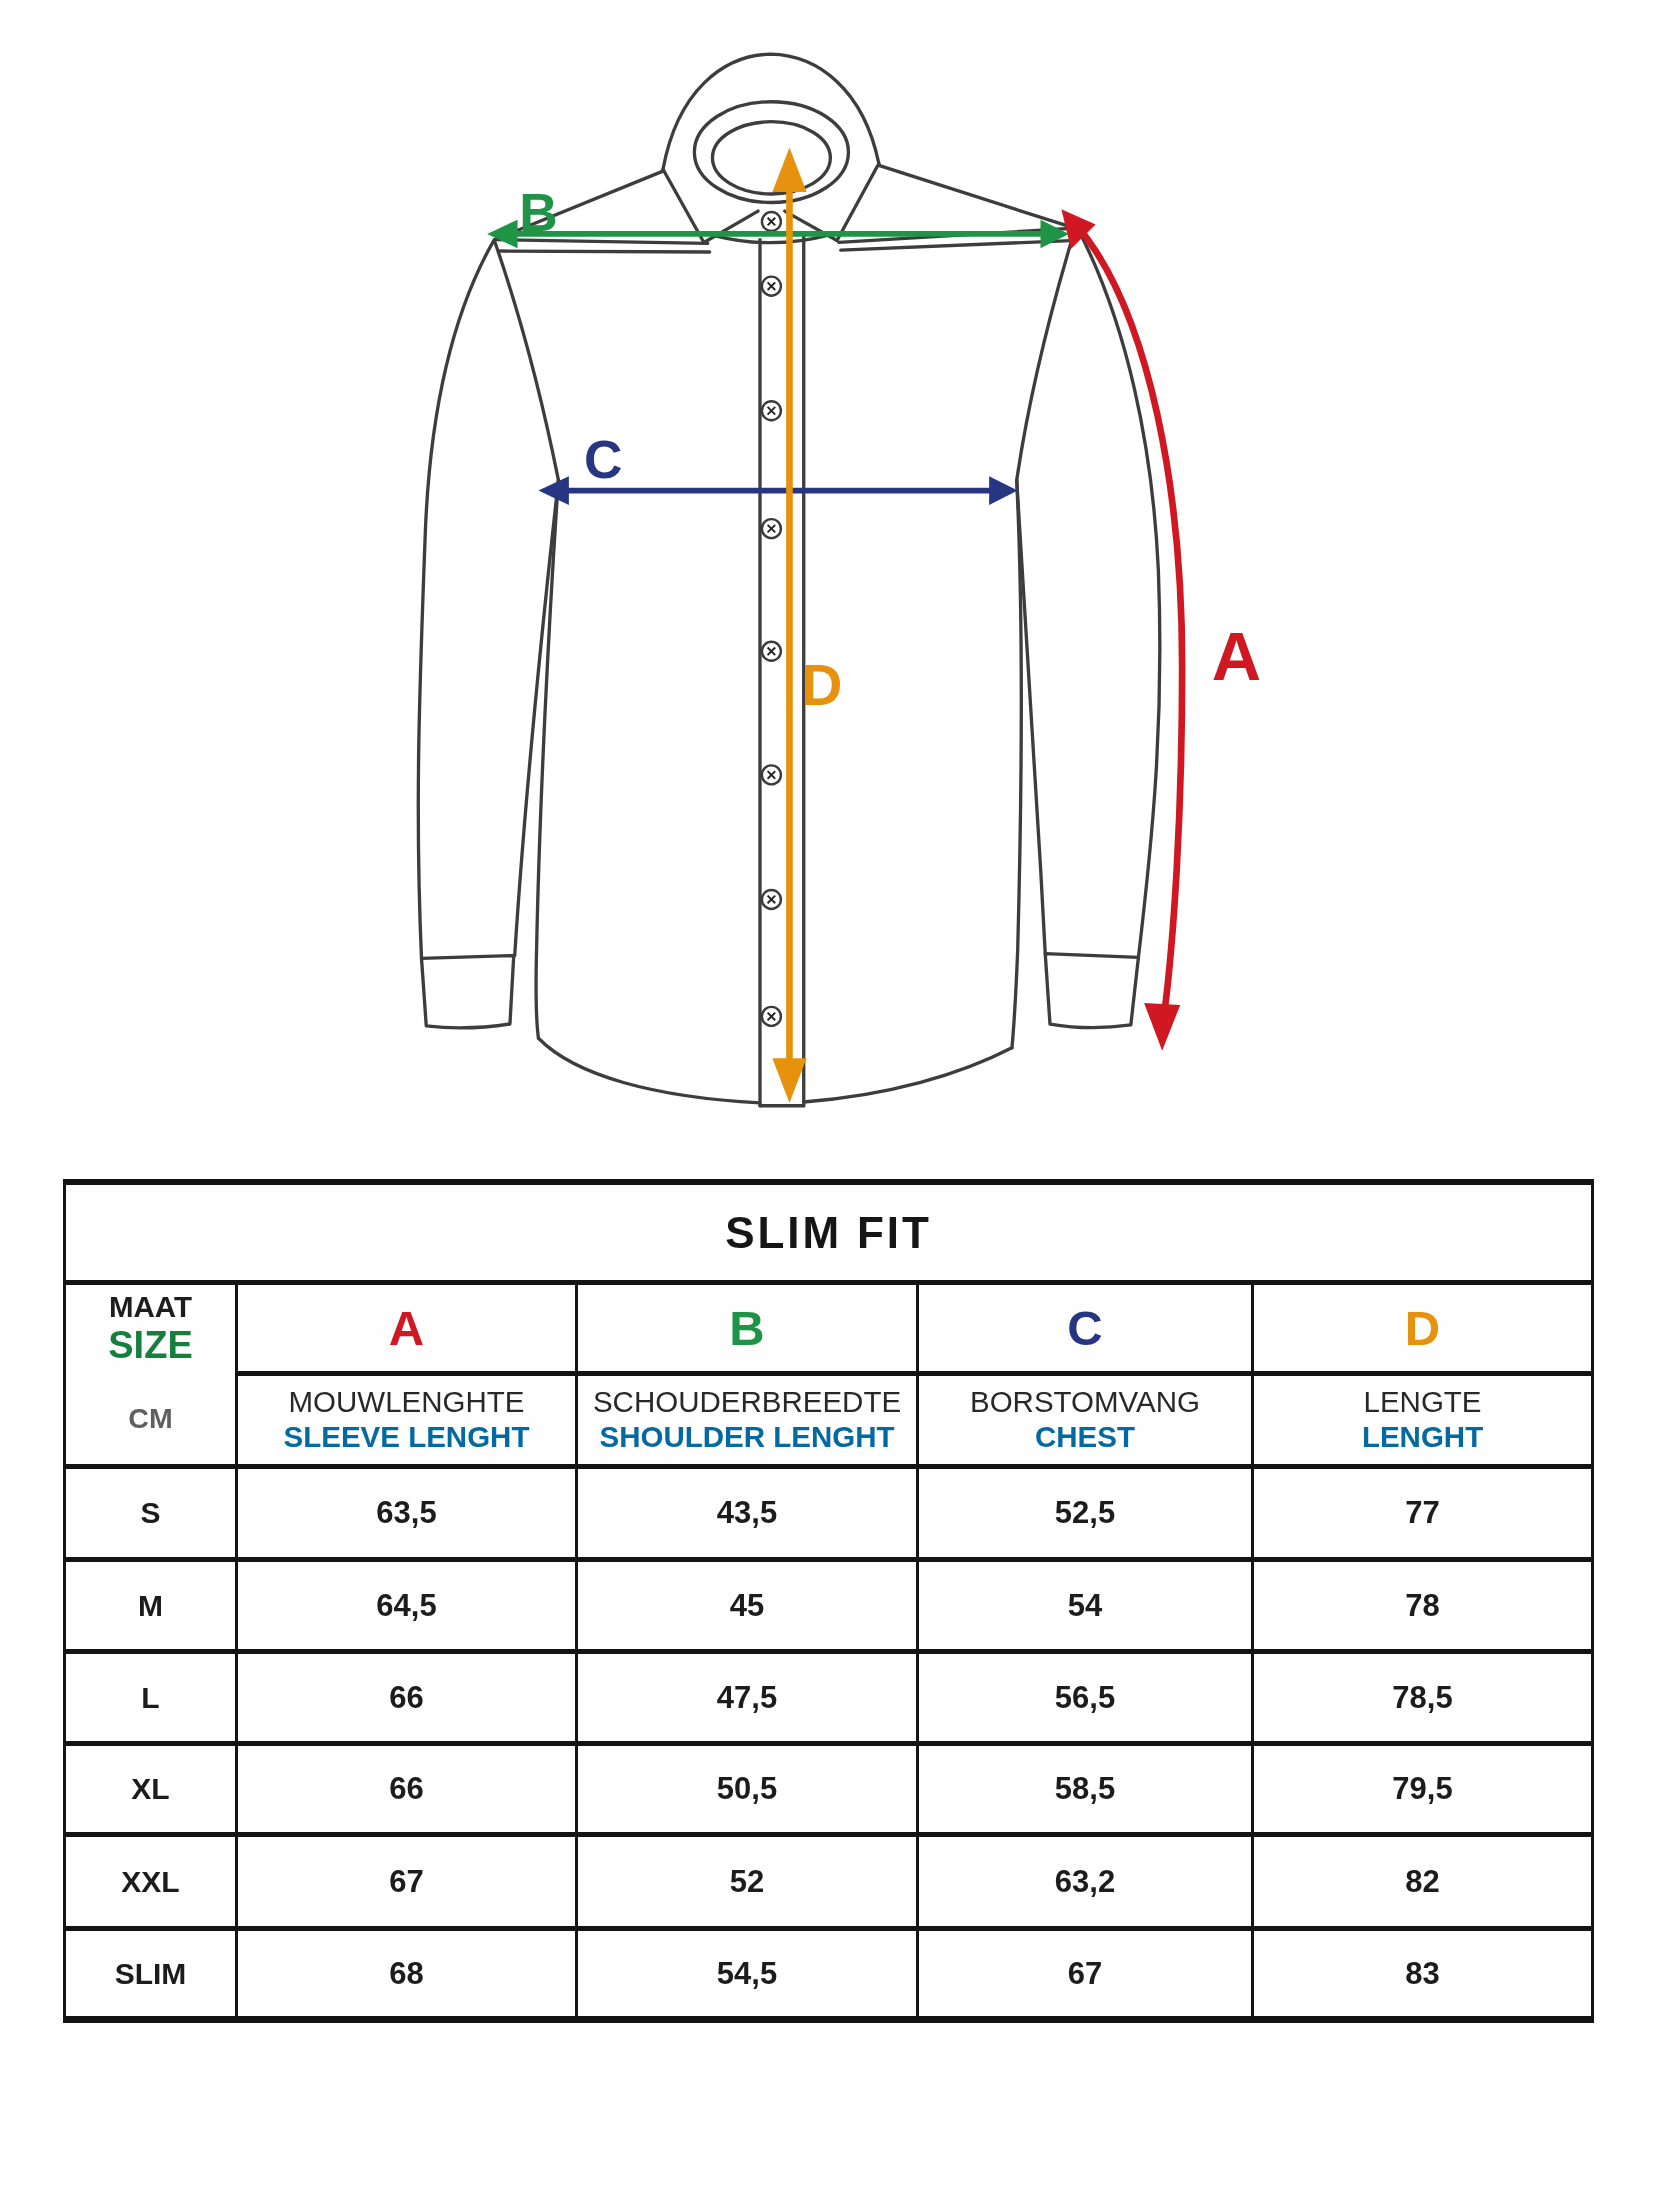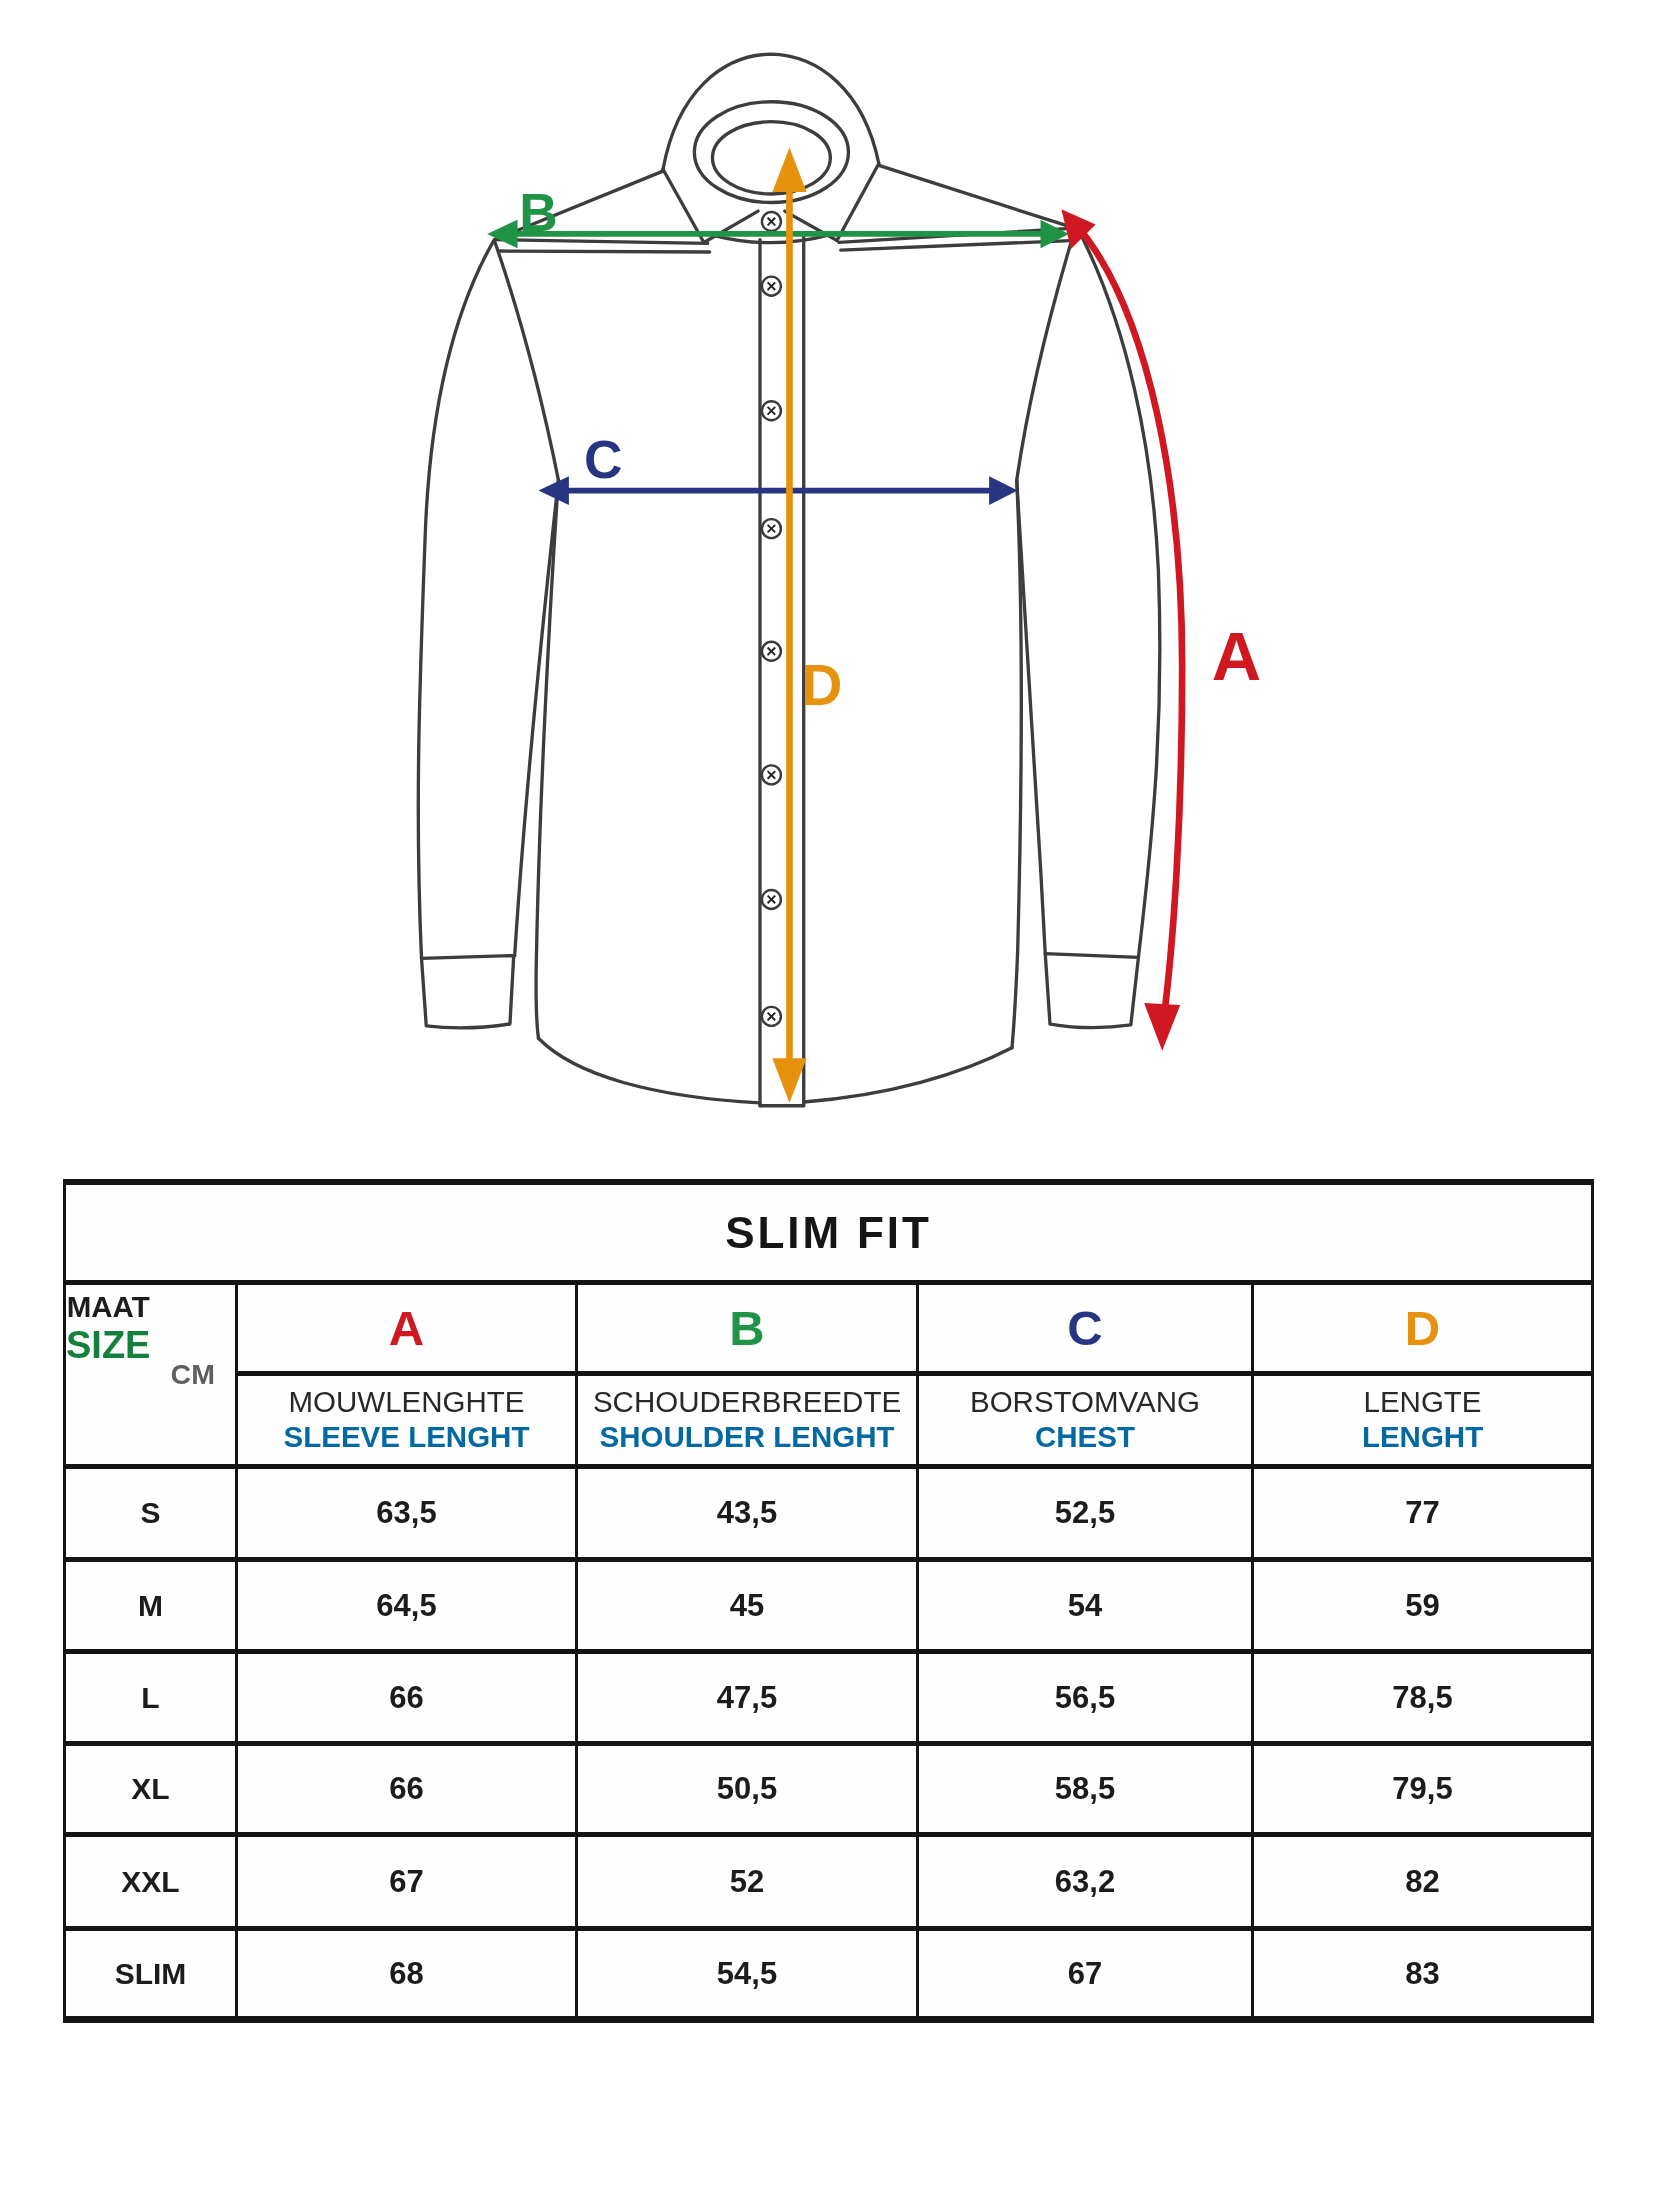--- a/index.html
+++ b/index.html
@@ -16,21 +16,21 @@
   .size-table tr.outer-bottom td{border-bottom-width:7.6px;}
   .col-size{width:172px;} .col-a{width:340px;} .col-b{width:341px;} .col-c{width:335px;} .col-d{width:340px;}
 
   .title-cell{height:95px;font-size:44px;font-weight:bold;letter-spacing:2.9px;color:#161616;}
   .letter-cell{height:86px;font-size:49px;font-weight:bold;}
   .letter-a{color:#d01822;} .letter-b{color:#1f9447;} .letter-c{color:#283583;} .letter-d{color:#e6920e;}
   .names-cell{height:88px;line-height:1.18;}
   .name-nl{font-size:29.5px;font-weight:normal;color:#282828;display:block;text-align:center;}
   .name-en{font-size:29.5px;font-weight:bold;color:#0369a1;display:block;}
   .merged-size-cell{height:100%;}
-  .merged-wrap{display:flex;height:179px;}
+  .merged-wrap{display:flex;flex-direction:column;height:179px;}
   .merged-top{height:88px;display:flex;flex-direction:column;align-items:center;justify-content:center;line-height:1.15;}
   .merged-bottom{flex:1;display:flex;align-items:center;justify-content:center;}
   .maat{font-size:29.5px;font-weight:bold;color:#1d1d1d;}
   .size-sub{font-size:38px;font-weight:bold;color:#15803d;}
   .cm{font-size:28.5px;font-weight:bold;color:#5f5f5f;}
   .size-label{font-size:30px;font-weight:bold;color:#1c1c1c;}
   .value-cell{font-size:31px;font-weight:bold;color:#1c1c1c;}
   .r-s td{height:88px;} .r-m td{height:87px;} .r-l td{height:87px;}
   .r-xl td{height:86px;} .r-xxl td{height:89px;} .r-xxxl td{height:85px;}
 </style>
@@ -188,21 +188,21 @@
         <td class="value-cell">63,5</td>
         <td class="value-cell">43,5</td>
         <td class="value-cell">52,5</td>
         <td class="value-cell">77</td>
       </tr>
       <tr class="r-m">
         <td class="size-label">M</td>
         <td class="value-cell">64,5</td>
         <td class="value-cell">45</td>
         <td class="value-cell">54</td>
-        <td class="value-cell">59</td>
+        <td class="value-cell">78</td>
       </tr>
       <tr class="r-l">
         <td class="size-label">L</td>
         <td class="value-cell">66</td>
         <td class="value-cell">47,5</td>
         <td class="value-cell">56,5</td>
         <td class="value-cell">78,5</td>
       </tr>
       <tr class="r-xl">
         <td class="size-label">XL</td>

